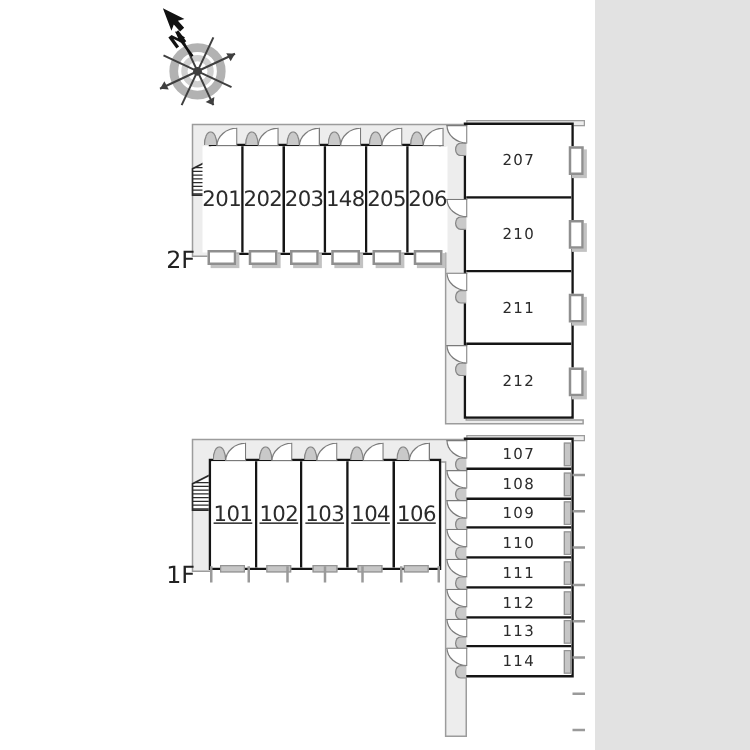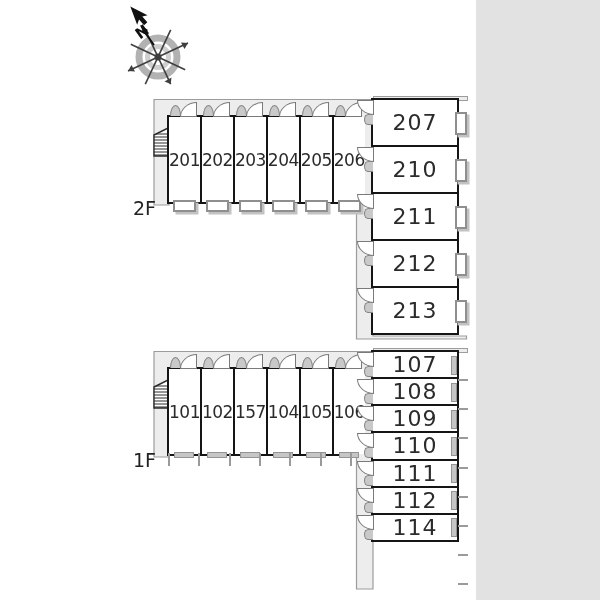--- a/index.html
+++ b/index.html
@@ -3,29 +3,29 @@
 <meta charset="utf-8">
 <style>
   html,body{margin:0;padding:0;background:#fff;}
   #stage{position:relative;width:600px;height:600px;background:#ffffff;overflow:hidden;
          font-family:"DejaVu Sans","Liberation Sans",sans-serif;}
   .abs{position:absolute;}
   #right-band{left:476px;top:0;width:124px;height:600px;background:#e2e2e2;}
   .corridor-svg{left:0;top:0;width:600px;height:600px;pointer-events:none;}
   .lip{background:#ededed;border:1px solid #9c9c9c;height:3px;}
   .room-row,.room-col{box-sizing:border-box;border:2px solid #151515;display:flex;background:#fff;}
-  .room-row{flex-direction:row;}
+  .room-row{flex-direction:row;justify-content:center;}
   .room-col{flex-direction:column;}
   .cell{flex:1;position:relative;display:flex;align-items:center;justify-content:center;background:#fff;}
   .room-row .cell{border-right:2px solid #151515;}
   .room-row .cell:last-child{border-right:none;}
   .room-col .cell{border-bottom:2px solid #151515;}
   .room-col .cell:last-child{border-bottom:none;}
   .room-num{color:#2b2b2b;font-size:17px;letter-spacing:-0.5px;white-space:nowrap;}
-  .room-col .room-num{font-size:22px;letter-spacing:1px;}
+  .room-col .room-num{font-size:12px;letter-spacing:1px;}
   .door-dome-up{position:absolute;left:1px;top:-12px;width:9px;height:10px;background:#c9c9c9;
     border:1px solid #858585;border-bottom:none;border-radius:50% 50% 0 0 / 100% 100% 0 0;}
   .door-arc-up{position:absolute;left:11px;top:-15px;width:15px;height:13px;background:#fff;
     border:1px solid #7a7a7a;border-radius:100% 0 0 0;}
   .door-arc-left{position:absolute;left:-16px;top:0;width:15px;height:13px;background:#fff;
     border:1px solid #7a7a7a;border-radius:0 0 0 100%;}
   .door-dome-left{position:absolute;left:-9px;top:14px;width:8px;height:9px;background:#c9c9c9;
     border:1px solid #858585;border-right:none;border-radius:50% 0 0 50% / 50% 0 0 50%;}
   .win-box-bottom{position:absolute;left:50%;margin-left:-11px;bottom:-10px;width:19px;height:8px;
     background:#fff;border:2px solid #8f8f8f;box-shadow:2.5px 2.5px 0 #c2c2c2;}
@@ -108,21 +108,21 @@
           </div>
           <div class="cell">
             <div class="door-dome-up"></div>
             <div class="door-arc-up"></div>
             <span class="room-num">203</span>
             <div class="win-box-bottom"></div>
           </div>
           <div class="cell">
             <div class="door-dome-up"></div>
             <div class="door-arc-up"></div>
-            <span class="room-num">204</span>
+            <span class="room-num">148</span>
             <div class="win-box-bottom"></div>
           </div>
           <div class="cell">
             <div class="door-dome-up"></div>
             <div class="door-arc-up"></div>
             <span class="room-num">205</span>
             <div class="win-box-bottom"></div>
           </div>
           <div class="cell">
             <div class="door-dome-up"></div>
@@ -147,26 +147,20 @@
           <div class="cell">
             <div class="door-arc-left"></div>
             <div class="door-dome-left"></div>
             <span class="room-num">211</span>
             <div class="win-box-right"></div>
           </div>
           <div class="cell">
             <div class="door-arc-left"></div>
             <div class="door-dome-left"></div>
             <span class="room-num">212</span>
-            <div class="win-box-right"></div>
-          </div>
-          <div class="cell">
-            <div class="door-arc-left"></div>
-            <div class="door-dome-left"></div>
-            <span class="room-num">213</span>
             <div class="win-box-right"></div>
           </div>
         </div>
         <div class="abs floor-label" style="left: 122px; top: 197px; text-align: right;">2F</div>
       </div>
       <div class="abs" style="left: 0px; top: 0px;">
         <svg class="abs corridor-svg" viewBox="0 0 600 600">
           <path d="M154,351.5 L373,351.5 L373,589 L356.5,589 L356.5,369.5 L169,369.5 L169,457 L154,457 Z" fill="#ededed" stroke="#9c9c9c" stroke-width="1.2"></path>
         </svg>
         <div class="abs lip" style="left: 373px; top: 347.5px; width: 93px;"></div>
@@ -181,54 +175,48 @@
             <line x1="1" y1="7" x2="15" y2="7" stroke="#2b2b2b" stroke-width="1"></line>
             <line x1="1" y1="10" x2="15" y2="10" stroke="#2b2b2b" stroke-width="1"></line>
             <line x1="1" y1="13" x2="15" y2="13" stroke="#2b2b2b" stroke-width="1"></line>
             <line x1="1" y1="16" x2="15" y2="16" stroke="#2b2b2b" stroke-width="1"></line>
             <line x1="1" y1="19" x2="15" y2="19" stroke="#2b2b2b" stroke-width="1"></line>
             <line x1="1" y1="22" x2="15" y2="22" stroke="#2b2b2b" stroke-width="1"></line>
             <line x1="1" y1="25" x2="15" y2="25" stroke="#2b2b2b" stroke-width="1"></line>
             <line x1="1" y1="28" x2="15" y2="28" stroke="#2b2b2b" stroke-width="1"></line>
           </g>
         </svg>
-        <div class="abs room-row" style="left: 167px; top: 367px; width: 185.5px; height: 89px;">
+        <div class="abs room-row" style="left: 167px; top: 367px; width: 185.5px; height: 89px; text-decoration: underline;">
           <div class="cell">
             <div class="door-dome-up"></div>
             <div class="door-arc-up"></div>
             <span class="room-num">101</span>
             <div class="win-strip-bottom"></div>
           </div>
           <div class="cell">
             <div class="door-dome-up"></div>
             <div class="door-arc-up"></div>
             <span class="room-num">102</span>
             <div class="win-strip-bottom"></div>
           </div>
           <div class="cell">
             <div class="door-dome-up"></div>
             <div class="door-arc-up"></div>
-            <span class="room-num">157</span>
+            <span class="room-num">103</span>
             <div class="win-strip-bottom"></div>
           </div>
           <div class="cell">
             <div class="door-dome-up"></div>
             <div class="door-arc-up"></div>
             <span class="room-num">104</span>
             <div class="win-strip-bottom"></div>
           </div>
           <div class="cell">
             <div class="door-dome-up"></div>
             <div class="door-arc-up"></div>
-            <span class="room-num">105</span>
-            <div class="win-strip-bottom"></div>
-          </div>
-          <div class="cell">
-            <div class="door-dome-up"></div>
-            <div class="door-arc-up"></div>
             <span class="room-num">106</span>
             <div class="win-strip-bottom"></div>
           </div>
         </div>
         <div class="abs room-col" style="left: 371px; top: 350px; width: 88px; height: 192px;">
           <div class="cell">
             <div class="door-arc-left"></div>
             <div class="door-dome-left"></div>
             <span class="room-num">107</span>
             <div class="win-strip-right"></div>
@@ -254,20 +242,26 @@
           <div class="cell">
             <div class="door-arc-left"></div>
             <div class="door-dome-left"></div>
             <span class="room-num">111</span>
             <div class="win-strip-right"></div>
           </div>
           <div class="cell">
             <div class="door-arc-left"></div>
             <div class="door-dome-left"></div>
             <span class="room-num">112</span>
+            <div class="win-strip-right"></div>
+          </div>
+          <div class="cell">
+            <div class="door-arc-left"></div>
+            <div class="door-dome-left"></div>
+            <span class="room-num">113</span>
             <div class="win-strip-right"></div>
           </div>
           <div class="cell">
             <div class="door-arc-left"></div>
             <div class="door-dome-left"></div>
             <span class="room-num">114</span>
             <div class="win-strip-right"></div>
           </div>
         </div>
         <div class="abs tick-v" style="left: 168px; top: 453px;"></div>

